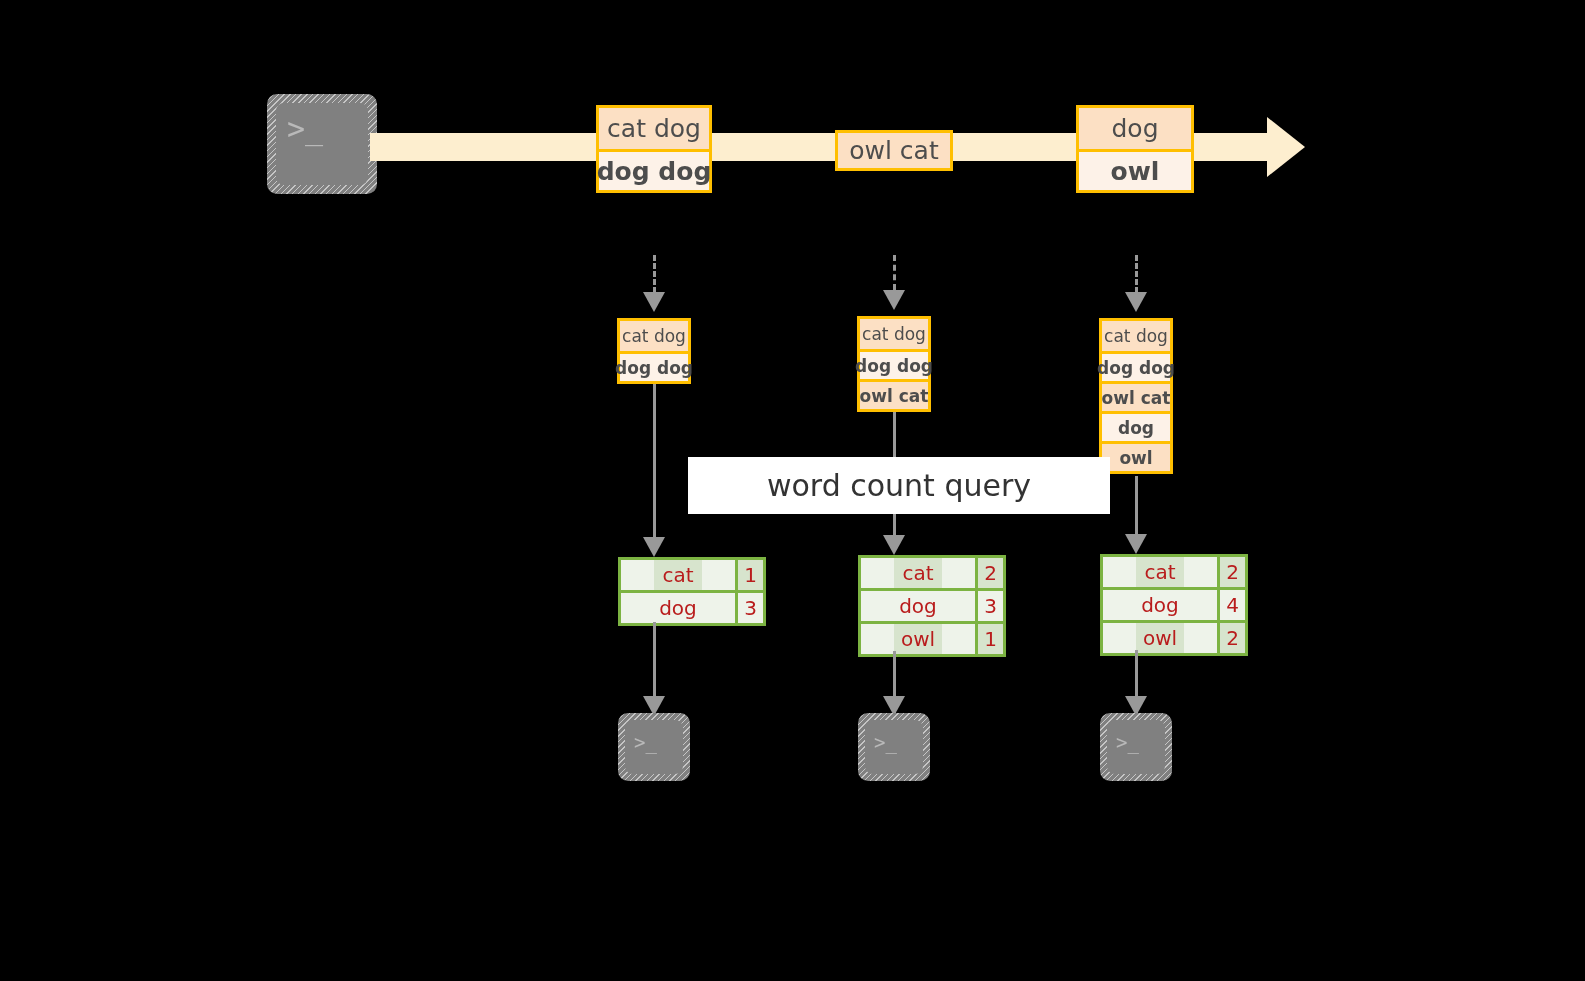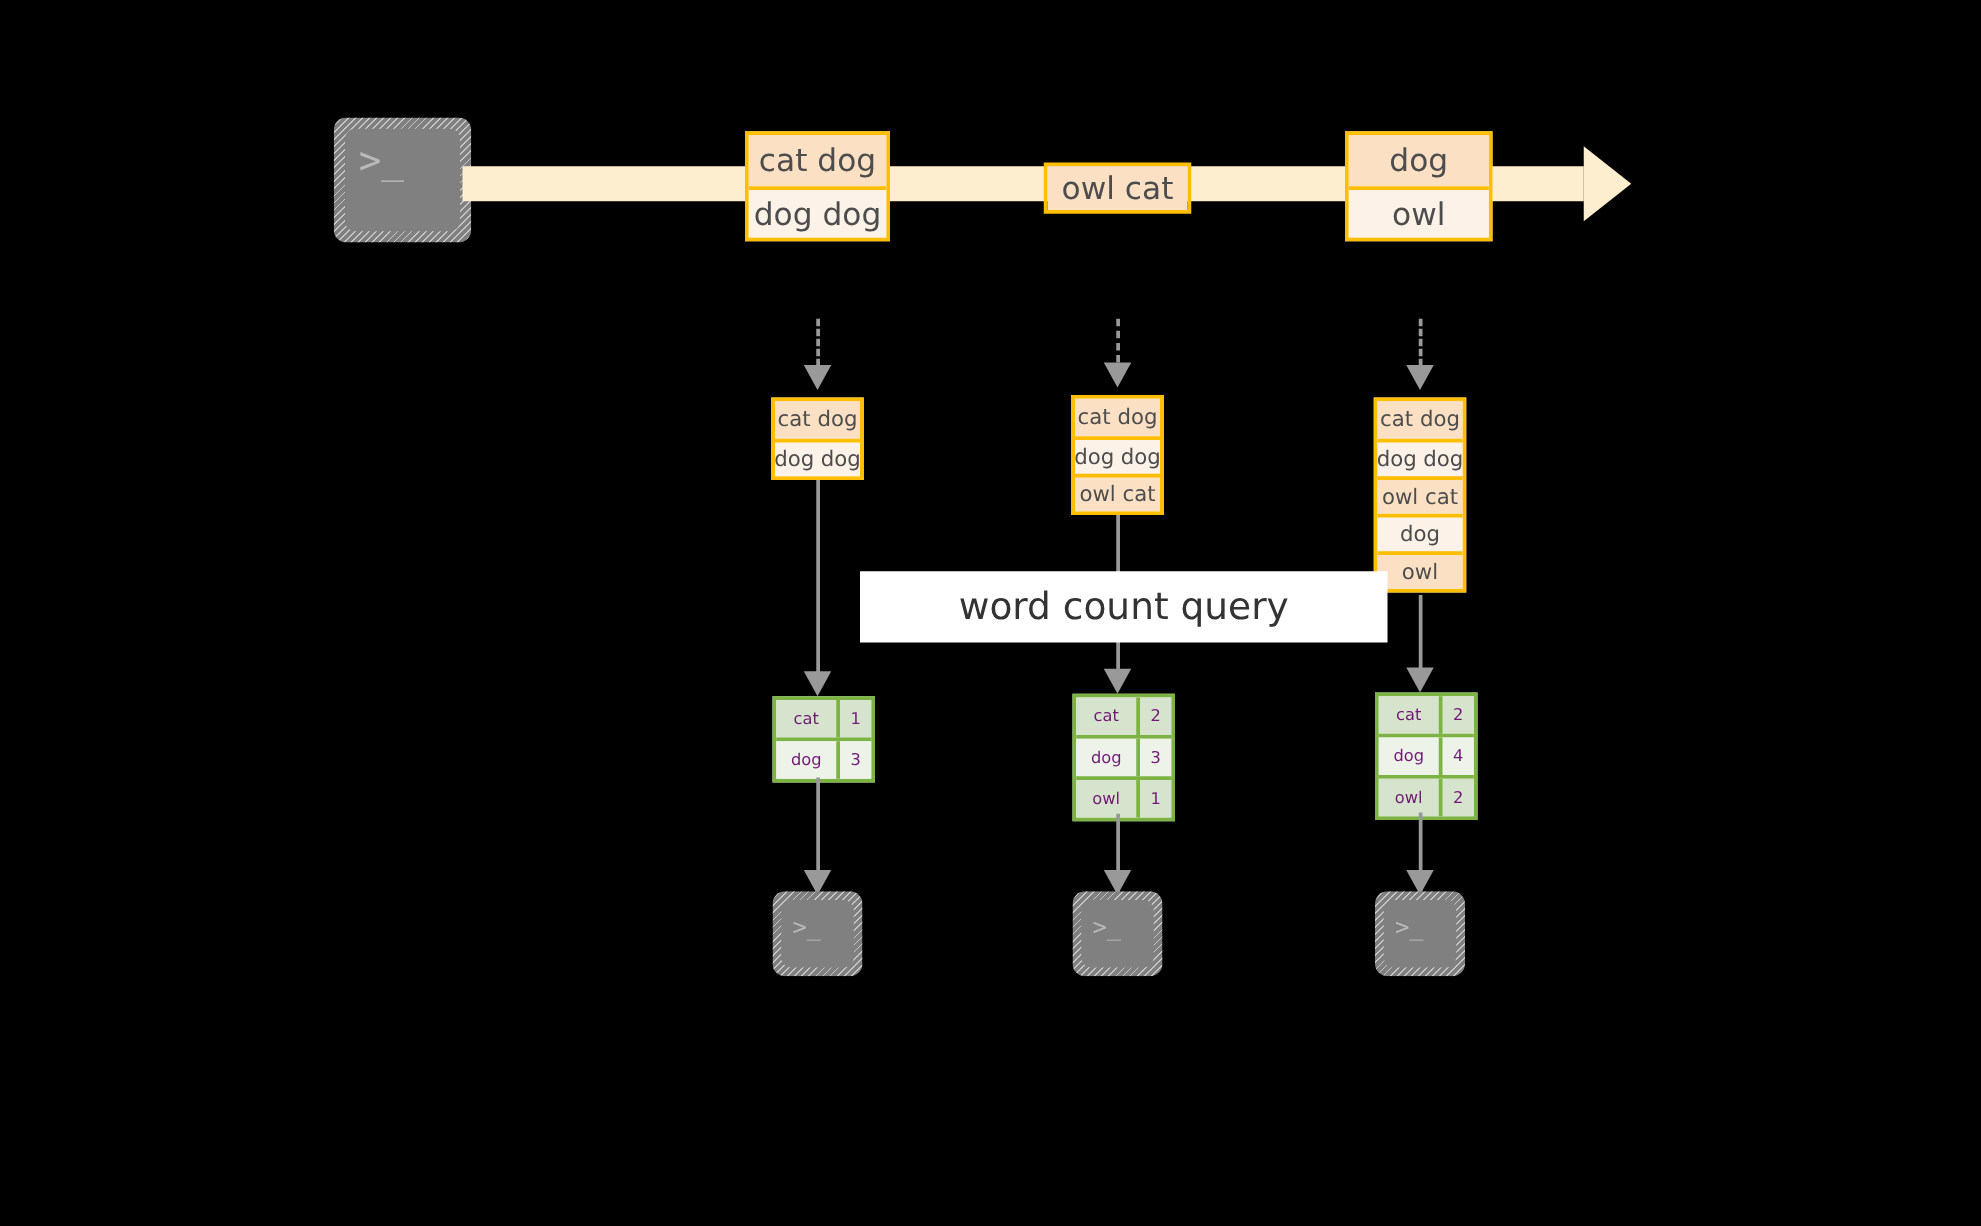--- a/index.html
+++ b/index.html
@@ -77,21 +77,21 @@
   .msgrow {
     box-sizing: border-box;
     display: flex;
     align-items: center;
     justify-content: center;
     color: #4d4d4d;
     white-space: nowrap;
   }
   .msgrow.dark  { background: #fce0c4; }
   .msgrow.light { background: #fdf2e8; }
-  .msgrow + .msgrow { border-top: 3px solid #ffbf00; }
+  .msgrow + .msgrow { border-top: 3px solid #ffbf00; font-weight: bold; }
 
   .msgbox.big .msgrow { height: 41px; font-size: 25px; }
   .msgbox.big.single .msgrow { height: 35px; }
   .msgbox.small .msgrow { height: 30px; font-size: 17px; }
 
   
   .line {
     position: absolute;
     width: 3px;
     background: #999999;
@@ -123,23 +123,24 @@
     height: 30px;
   }
   .grow + .grow { border-top: 3px solid #7cb342; }
   .grow.dark  .gcell { background: #d7e4cd; }
   .grow.light .gcell { background: #eef3ea; }
   .gcell {
     box-sizing: border-box;
     display: flex;
     align-items: center;
     justify-content: center;
-    color: #701a75;
-    font-size: 13px;
+    color: #b91c1c;
+    font-size: 20px;
     white-space: nowrap;
+    margin-left: 33px;
   }
   .gcell.key { width: 48px; }
   .gcell.val { width: 28px; border-left: 3px solid #7cb342; }
 
   
   .querylabel {
     position: absolute;
     background: #ffffff;
     display: flex;
     align-items: center;

